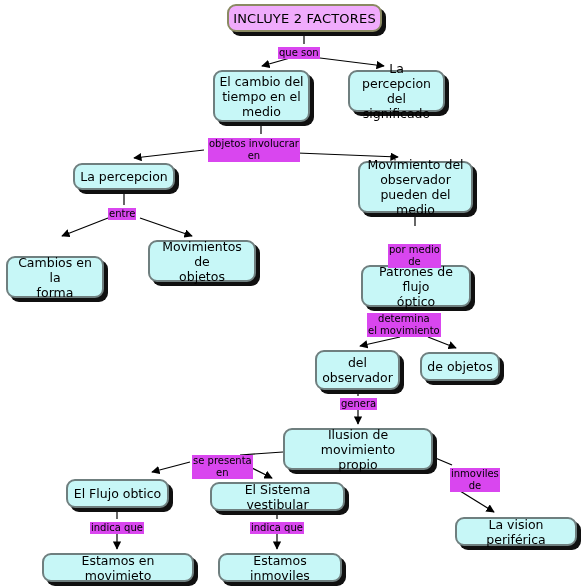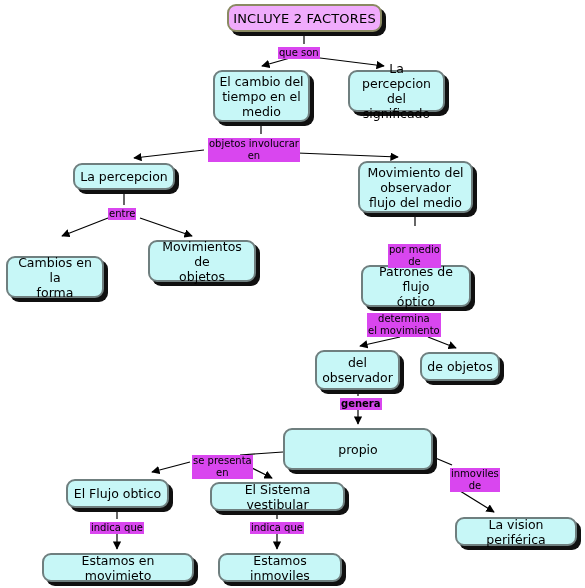--- a/index.html
+++ b/index.html
@@ -130,21 +130,21 @@
       </div>
       <div class="node" style="left: 73px; top: 163px; width: 102px; height: 27px;">
         <div>
           <span>La percepcion</span>
         </div>
       </div>
       <div class="node" style="left: 358px; top: 161px; width: 115px; height: 52px;">
         <div>
           <span>Movimiento del</span>
           <span>observador</span>
-          <span>flujo del medio</span>
+          <span>pueden del medio</span>
         </div>
       </div>
       <div class="node" style="left: 6px; top: 256px; width: 98px; height: 42px;">
         <div>
           <span>Cambios en la</span>
           <span>forma</span>
         </div>
       </div>
       <div class="node" style="left: 148px; top: 240px; width: 108px; height: 42px;">
         <div>
@@ -164,20 +164,21 @@
           <span>observador</span>
         </div>
       </div>
       <div class="node" style="left: 420px; top: 352px; width: 80px; height: 29px;">
         <div>
           <span>de objetos</span>
         </div>
       </div>
       <div class="node" style="left: 283px; top: 428px; width: 150px; height: 42px;">
         <div>
+          <span>Ilusion de movimiento</span>
           <span>propio</span>
         </div>
       </div>
       <div class="node" style="left: 66px; top: 479px; width: 103px; height: 29px;">
         <div>
           <span>El Flujo obtico</span>
         </div>
       </div>
       <div class="node" style="left: 210px; top: 482px; width: 135px; height: 29px;">
         <div>
@@ -199,20 +200,20 @@
           <span>Estamos inmoviles</span>
         </div>
       </div>
     </div>
   <div id="labels">
       <div class="linklabel" style="left: 278px; top: 47px;"><div style="text-align: center;">que son</div></div>
       <div class="linklabel" style="left: 208px; top: 138px;"><div style="text-align: center;">objetos involucrar</div><div style="text-align: center;">en</div></div>
       <div class="linklabel" style="left: 108px; top: 208px;"><div style="text-align: center;">entre</div></div>
       <div class="linklabel" style="left: 388px; top: 228px; margin-top: 16px;"><div style="text-align: center;">por medio</div><div style="text-align: center;">de</div></div>
       <div class="linklabel" style="left: 367px; top: 313px;"><div style="text-align: center;">determina</div><div style="text-align: center;">el movimiento</div></div>
-      <div class="linklabel" style="left: 340px; top: 398px;"><div style="text-align: left; font-weight: bold;">genera</div></div>
+      <div class="linklabel" style="left: 340px; top: 398px;"><div style="text-align: left;">genera</div></div>
       <div class="linklabel" style="left: 192px; top: 455px;"><div style="text-align: center;">se presenta</div><div style="text-align: center;">en</div></div>
       <div class="linklabel" style="left: 450px; top: 468px;"><div style="text-align: center;">inmoviles</div><div style="text-align: center;">de</div></div>
       <div class="linklabel" style="left: 90px; top: 522px;"><div style="text-align: center;">indica que</div></div>
       <div class="linklabel" style="left: 250px; top: 522px;"><div style="text-align: center;">indica que</div></div>
     </div>
 
 </div>
 
 </body></html>

